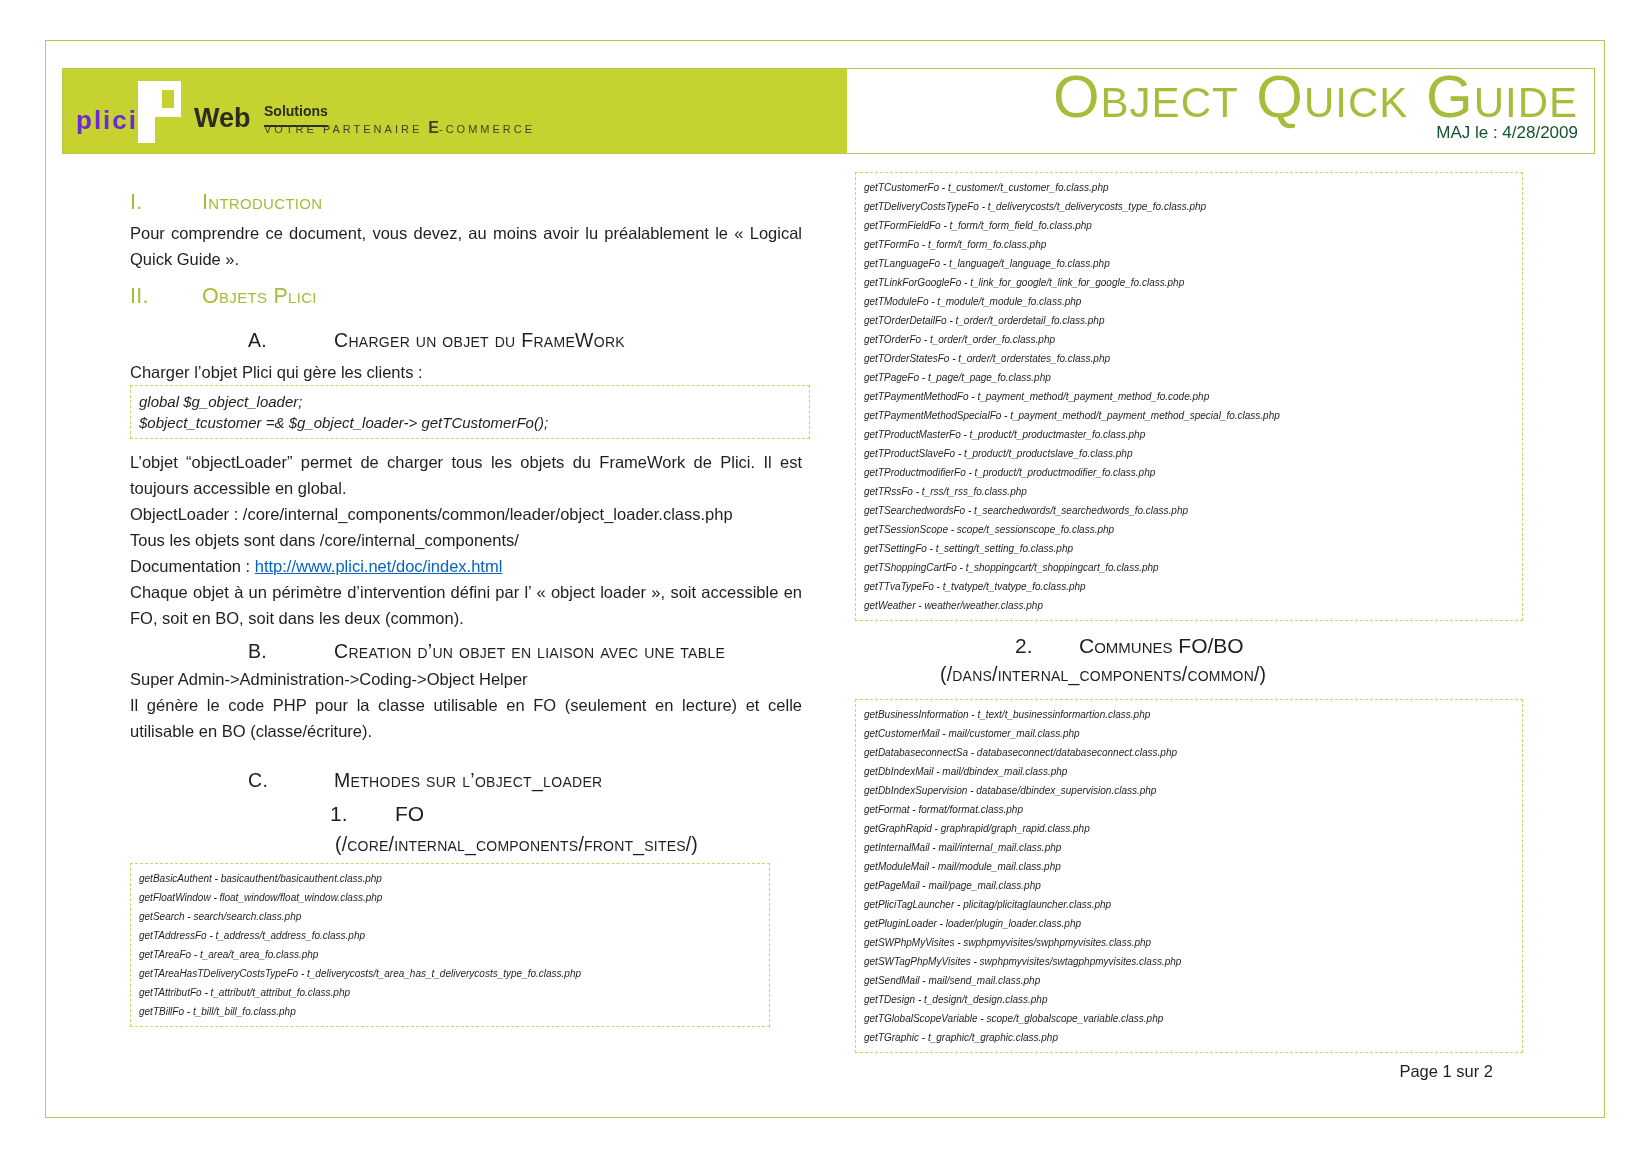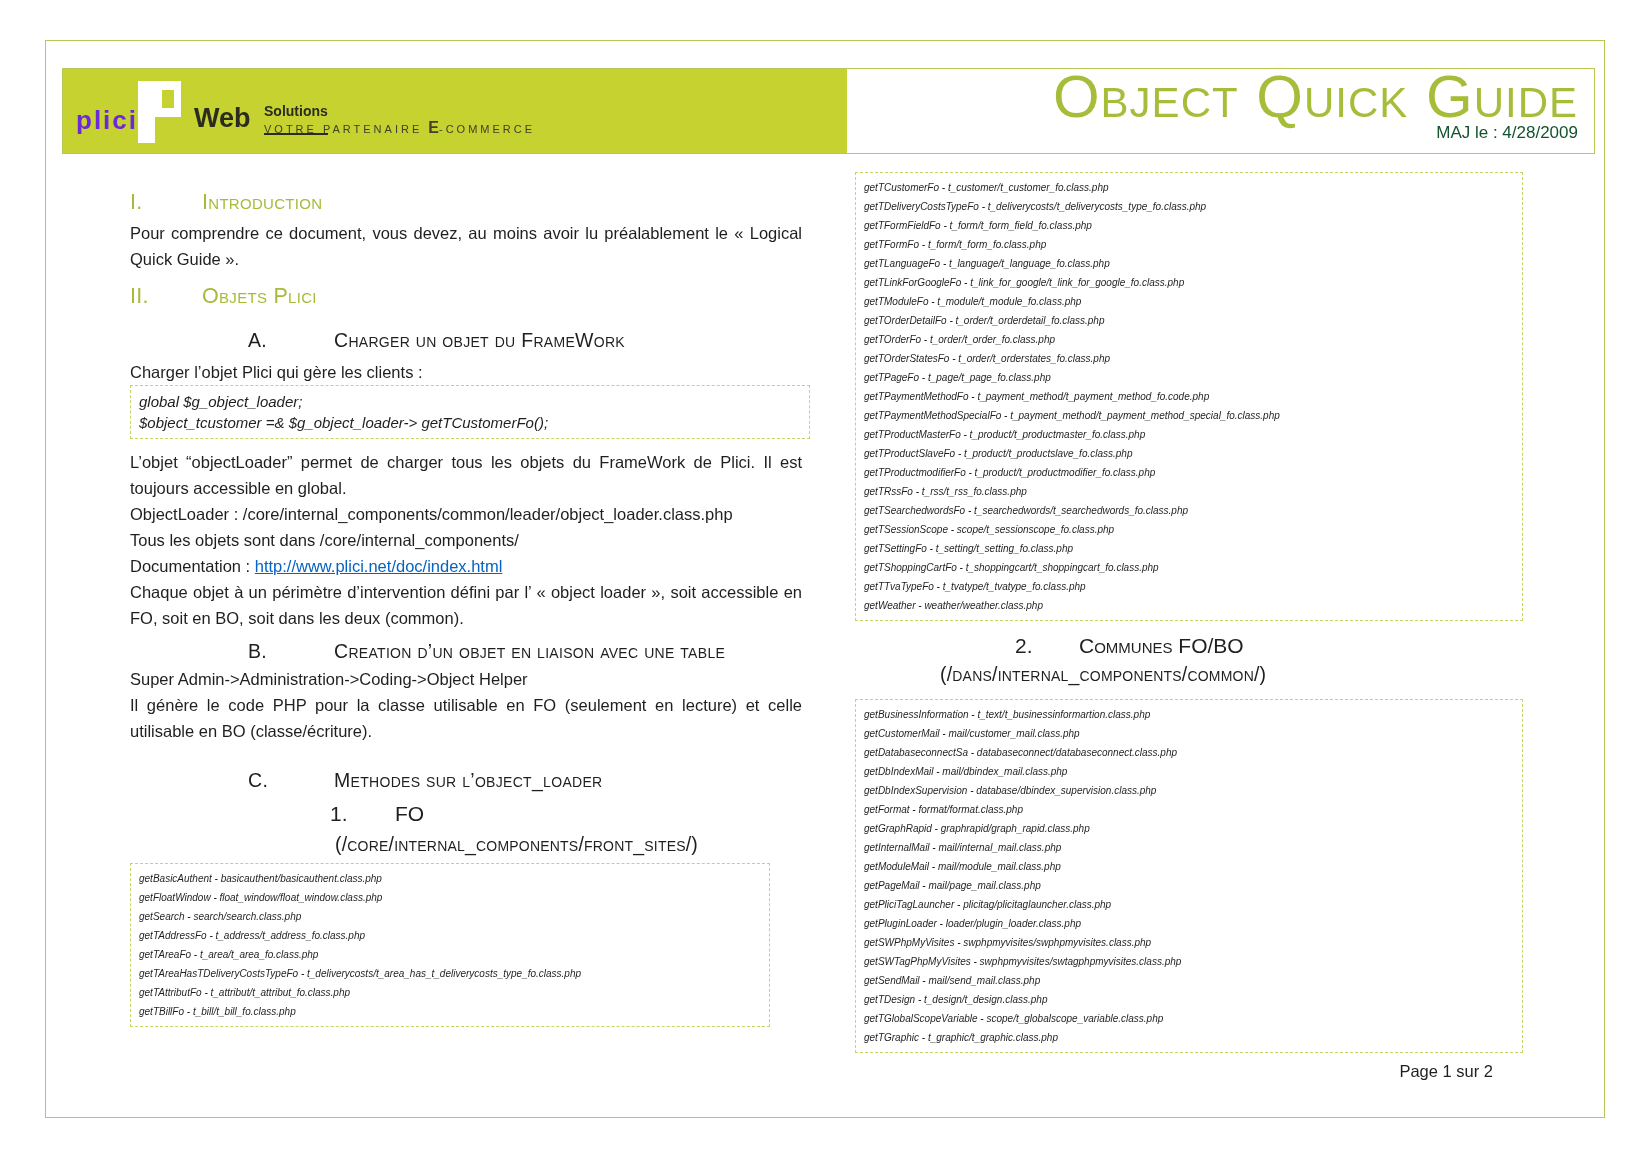--- a/index.html
+++ b/index.html
@@ -10,21 +10,21 @@
   
   .header{position:absolute;left:62px;top:68px;width:1533px;height:86px;border:1px solid #b9c554;background:#ffffff;box-sizing:border-box;}
   .header-green{position:absolute;left:0;top:0;width:784px;height:100%;background:#c6d22f;}
   .logo-brand{position:absolute;left:13px;top:10px;height:66px;width:330px;}
   .brand-plici{position:absolute;left:0;top:26px;font-size:26px;font-weight:bold;letter-spacing:2px;color:#6d28d9;}
   .logo-p{position:absolute;left:62px;top:2px;width:48px;height:62px;}
   .logo-p .p-stem{position:absolute;left:0;top:0;width:17px;height:62px;background:#ffffff;}
   .logo-p .p-bowl{position:absolute;left:17px;top:0;width:26px;height:36px;background:#ffffff;}
   .logo-p .p-hole{position:absolute;left:24px;top:9px;width:12px;height:18px;background:#c6d22f;}
   .brand-web{position:absolute;left:118px;top:24px;font-size:27px;font-weight:bold;color:#2b2b20;}
-  .brand-solutions{position:absolute;left:188px;top:24px;font-size:14px;font-weight:bold;color:#2b2b20;border-bottom:2px solid #2b2b20;padding-bottom:14px;}
+  .brand-solutions{position:absolute;left:188px;top:24px;font-size:14px;font-weight:bold;color:#2b2b20;border-bottom:2px solid #2b2b20;padding-bottom:6px;}
   .logo-tagline{position:absolute;left:201px;top:50px;font-size:11px;letter-spacing:3px;color:#40402c;white-space:nowrap;}
   .cart-e{font-size:16px;font-weight:bold;letter-spacing:0;}
   .title-block{position:absolute;right:16px;top:4px;text-align:right;}
   .doc-title{font-variant:small-caps;font-size:60px;line-height:48px;color:#a6bd3a;letter-spacing:1px;font-weight:500;}
   .doc-updated{font-size:17px;color:#14532d;margin-top:2px;}
 
   
   .col-left{position:absolute;left:130px;top:188px;width:672px;}
   .col-right{position:absolute;left:855px;top:172px;width:668px;box-sizing:border-box;}
 

